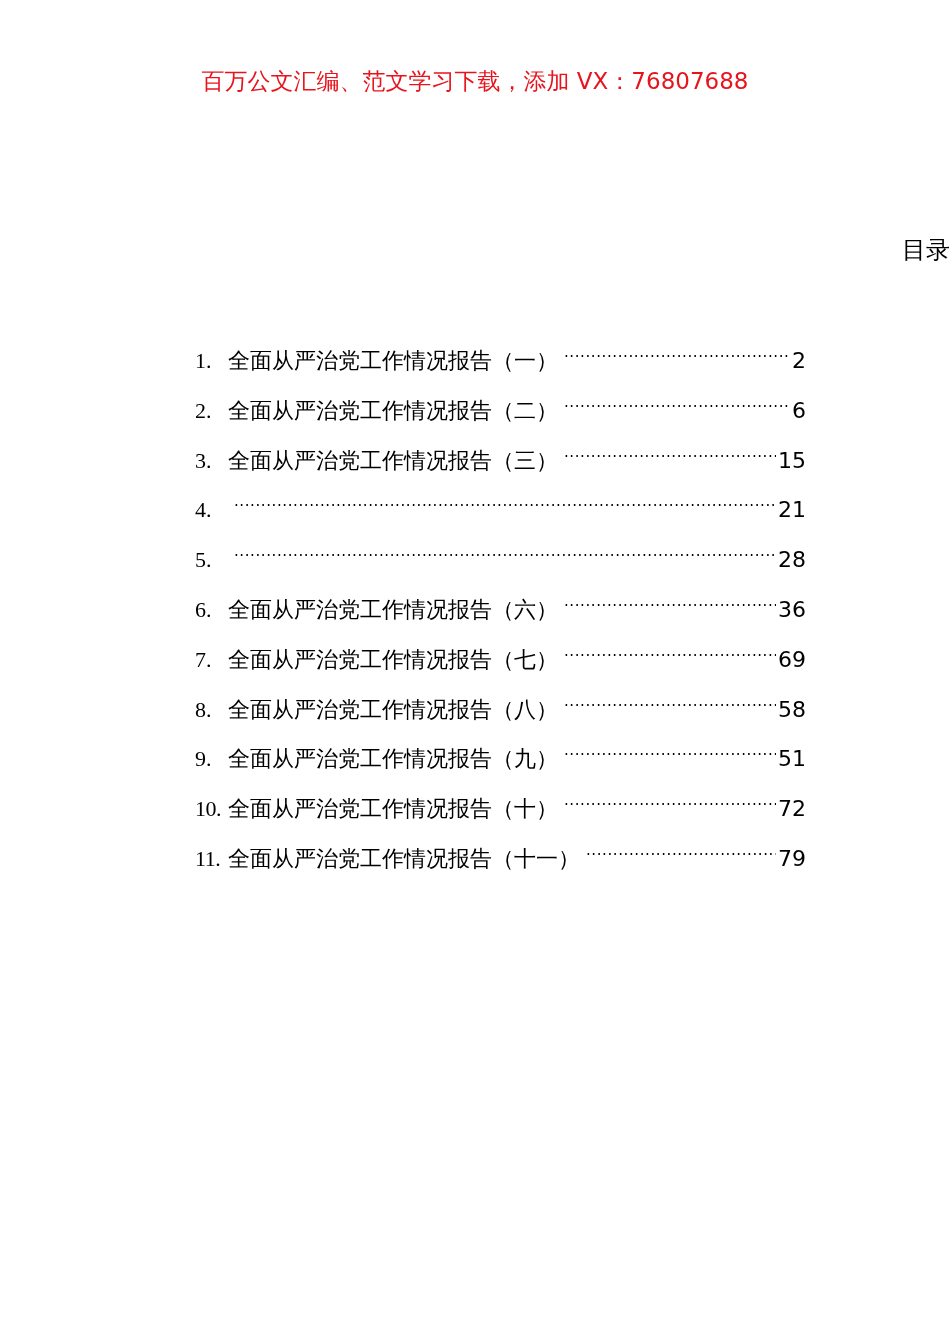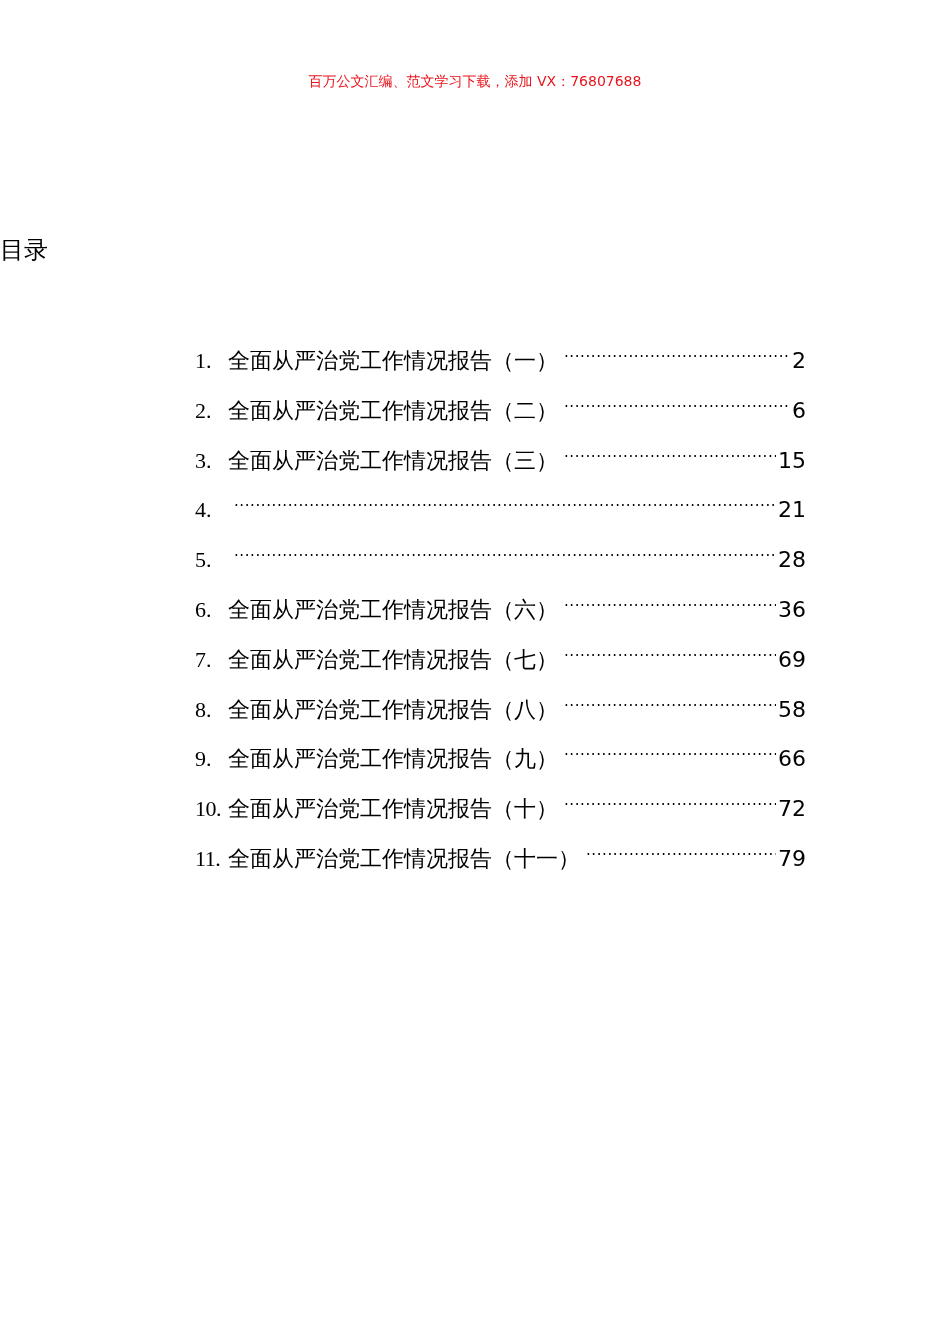--- a/index.html
+++ b/index.html
@@ -14,31 +14,31 @@
       overflow: hidden;
       font-family: "DejaVu Sans", "Liberation Sans", sans-serif;
       color: #000000;
     }
     .header-banner {
       position: absolute;
       top: 67px;
       left: 0;
       width: 950px;
       text-align: center;
-      font-size: 14px;
+      font-size: 23px;
       line-height: 28px;
       color: #e8141d;
       letter-spacing: 0px;
     }
     .toc-title {
       position: absolute;
       top: 232px;
       left: 0;
       width: 950px;
-      text-align: left;
+      text-align: right;
       font-size: 24px;
       line-height: 36px;
       color: #000000;
     }
     .toc-list {
       position: absolute;
       top: 332px;
       left: 195px;
       width: 611px;
       margin: 0;
@@ -141,21 +141,21 @@
   <li class="toc-entry">
     <span class="toc-num">8.</span>
     <span class="toc-text">全面从严治党工作情况报告（八）</span>
     <span class="toc-dots"></span>
     <span class="toc-page">58</span>
   </li>
   <li class="toc-entry">
     <span class="toc-num">9.</span>
     <span class="toc-text">全面从严治党工作情况报告（九）</span>
     <span class="toc-dots"></span>
-    <span class="toc-page">66</span>
+    <span class="toc-page">51</span>
   </li>
   <li class="toc-entry">
     <span class="toc-num wide">10.</span>
     <span class="toc-text">全面从严治党工作情况报告（十）</span>
     <span class="toc-dots"></span>
     <span class="toc-page">72</span>
   </li>
   <li class="toc-entry">
     <span class="toc-num wide">11.</span>
     <span class="toc-text">全面从严治党工作情况报告（十一）</span>

